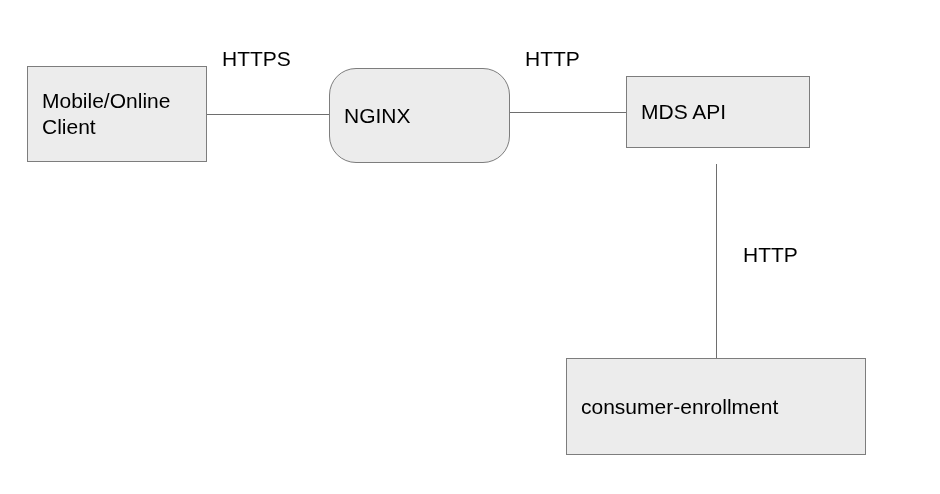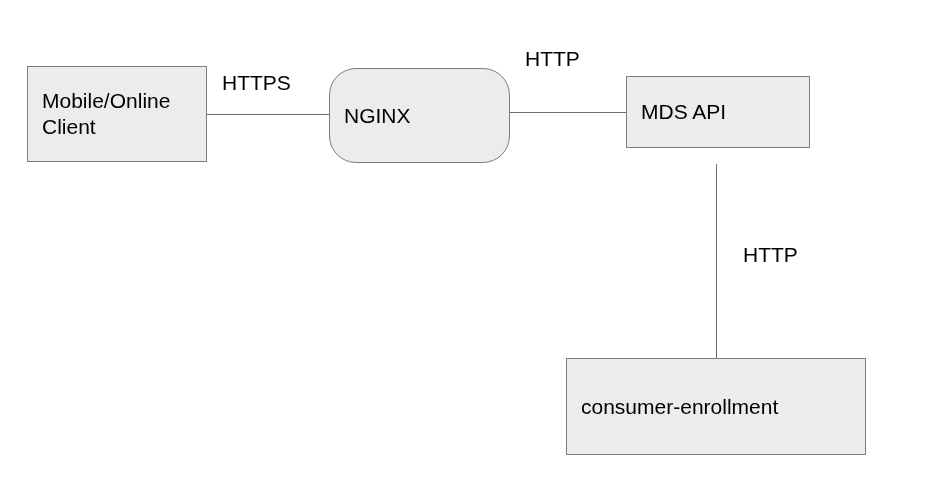--- a/index.html
+++ b/index.html
@@ -41,21 +41,21 @@
   }
   #node-client   { left: 27px;  top: 66px;  width: 180px; height: 96px; }
   #node-nginx    { left: 329px; top: 68px;  width: 181px; height: 95px; border-radius: 27px; }
   #node-mds      { left: 626px; top: 76px;  width: 184px; height: 72px; text-align: right; }
   #node-consumer { left: 566px; top: 358px; width: 300px; height: 97px; }
 
   #edge-client-nginx { left: 207px; top: 114px; width: 122px; height: 1px; }
   #edge-nginx-mds    { left: 510px; top: 112px; width: 116px; height: 1px; }
   #edge-mds-consumer { left: 716px; top: 164px; width: 1px;  height: 194px; }
 
-  #label-https  { left: 222px; top: 71px; }
+  #label-https  { left: 222px; top: 47px; }
   #label-http-1 { left: 525px; top: 47px; }
   #label-http-2 { left: 743px; top: 243px; }
 </style>
 </head>
 <body>
 
 <div id="canvas">
 
   <div class="edge" id="edge-client-nginx"></div>
   <div class="edge" id="edge-nginx-mds"></div>

